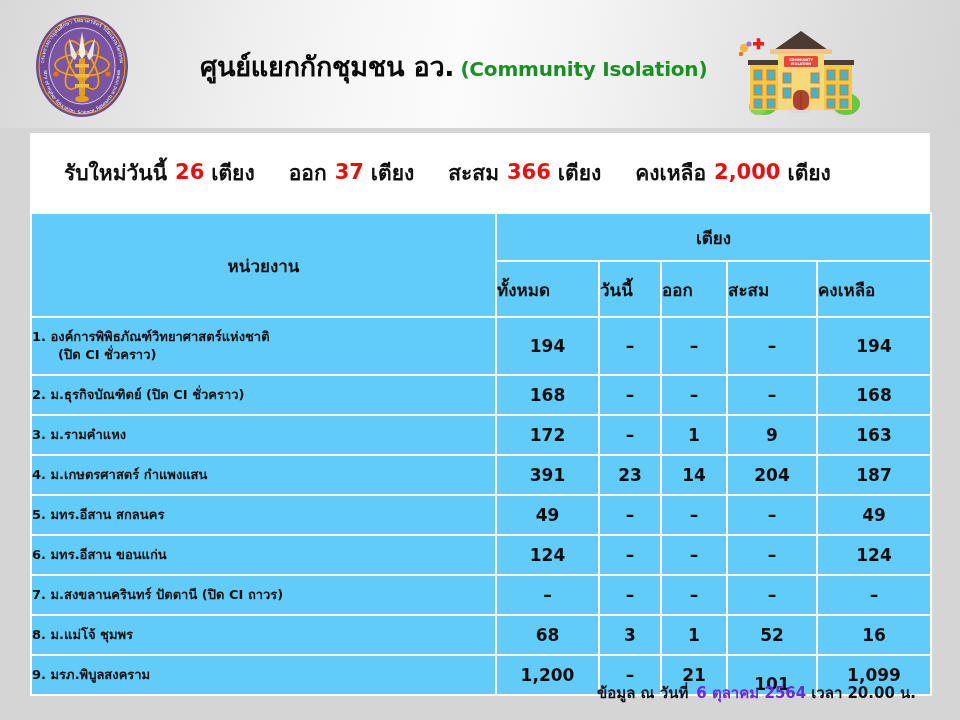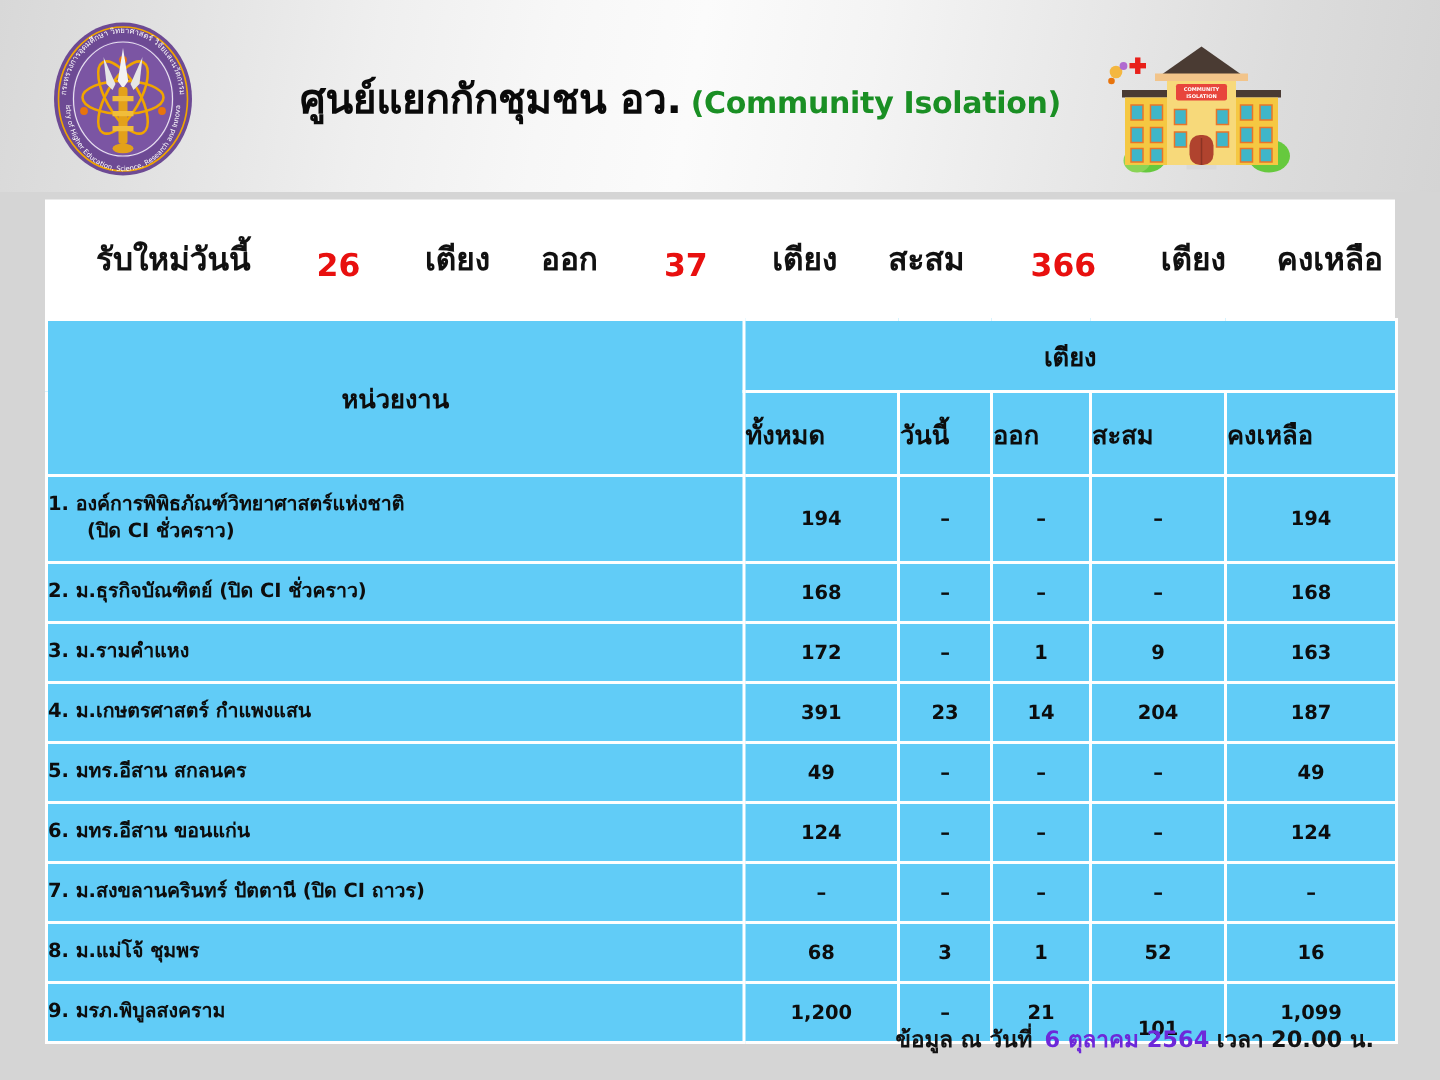--- a/index.html
+++ b/index.html
@@ -82,22 +82,21 @@
     justify-content: flex-start;
     padding-left: 34px;
     box-sizing: border-box;
     white-space: nowrap;
   }
   .stat {
     font-size: 21px;
     font-weight: bold;
     color: #111111;
     display: inline-flex;
-    align-items: flex-end;
-    gap: 36px;
+    align-items: center;
   }
   .stat + .stat { margin-left: 34px; }
   .stat .lbl   { margin-right: 8px; }
   .stat .num   { color: #e8100f; margin-right: 7px; }
   .stat .unit  { }
 
   
   #tbl {
     position: absolute;
     left: 0; top: 79px;
@@ -144,21 +143,21 @@
     text-align: left;
     vertical-align: middle;
     padding: 4px 0 4px 6px;
     line-height: 1.35;
   }
   td.agency .sub-line {
     display: block;
     padding-left: 26px;
   }
   td.num {
-    font-size: 13px;
+    font-size: 17px;
     text-align: center;
     vertical-align: middle;
   }
   td.num.low { vertical-align: bottom; padding-bottom: 3px; }
 
   tr.r-tall td { height: 56px; }
   tr.r-std  td { height: 38px; }
 
   
   #footer {

